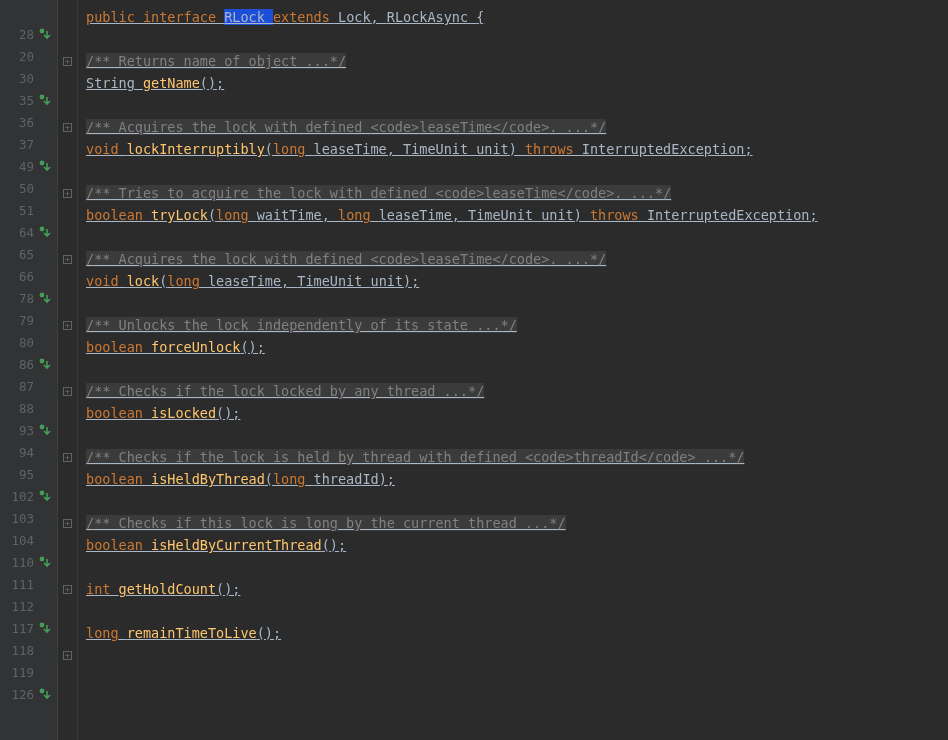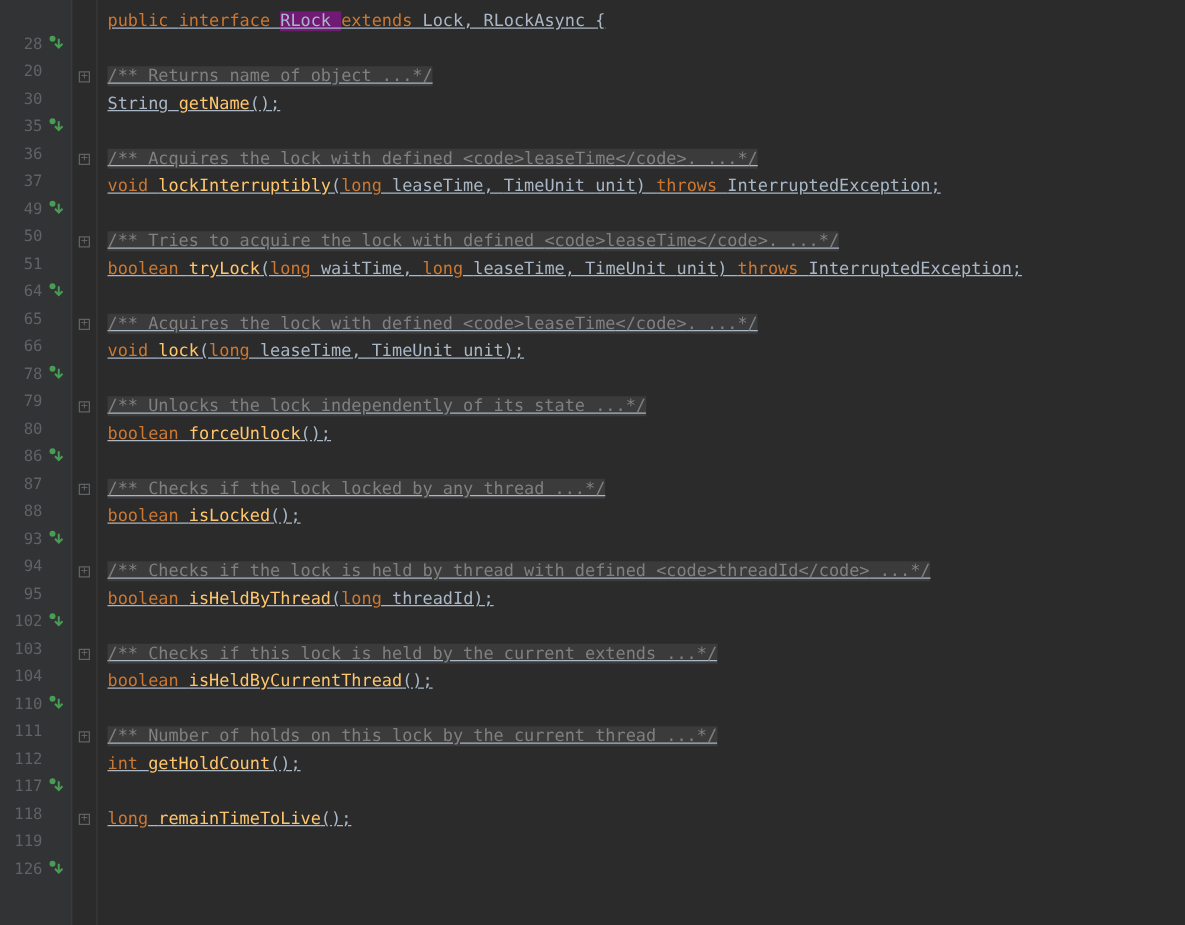--- a/index.html
+++ b/index.html
@@ -76,21 +76,21 @@
     height: 22px;
     white-space: pre;
     display: flex;
     align-items: center;
   }
   .kw   { color: #cc7832; }     
   .name { color: #ffc66d; }     
   .cmt  { color: #808080; background:#3b3b3b;}
   .param { color:#a9b7c6; }
   .plain { color:#a9b7c6; }
-  .sel { background:#701a75; }
+  .sel { background:#1d4ed8; }
 </style>
 </head>
 <body>
 
 <div class="editor">
 
   <div class="gutter" id="gutter">
       <div class="gutter-row">
         <span class="ln">28</span>
         <span class="marker">
@@ -360,26 +360,25 @@
     <div class="line">    <span class="cmt">/** Checks if the lock locked by any thread ...*/</span></div>
     <div class="line">    <span class="kw">boolean </span><span class="name">isLocked</span><span class="plain">();</span></div>
 
     <div class="line"></div>
 
     <div class="line">    <span class="cmt"><span>/** Checks if the lock is held by thread with defined </span><span>&lt;code&gt;</span><span>threadId</span><span>&lt;/code&gt;</span><span> ...*/</span></span></div>
     <div class="line">    <span class="kw">boolean </span><span class="name">isHeldByThread</span><span class="plain">(</span><span class="kw">long </span><span class="param">threadId);</span></div>
 
     <div class="line"></div>
 
-    <div class="line">    <span class="cmt">/** Checks if this lock is held by the current extends ...*/</span></div>
+    <div class="line">    <span class="cmt">/** Checks if this lock is long by the current thread ...*/</span></div>
     <div class="line">    <span class="kw">boolean </span><span class="name">isHeldByCurrentThread</span><span class="plain">();</span></div>
 
     <div class="line"></div>
 
-    <div class="line">    <span class="cmt">/** Number of holds on this lock by the current thread ...*/</span></div>
     <div class="line">    <span class="kw">int </span><span class="name">getHoldCount</span><span class="plain">();</span></div>
 
     <div class="line"></div>
 
     <div class="line">    <span class="kw">long </span><span class="name">remainTimeToLive</span><span class="plain">();</span></div>
 
   </div>
 </div>
 
 </body></html>

